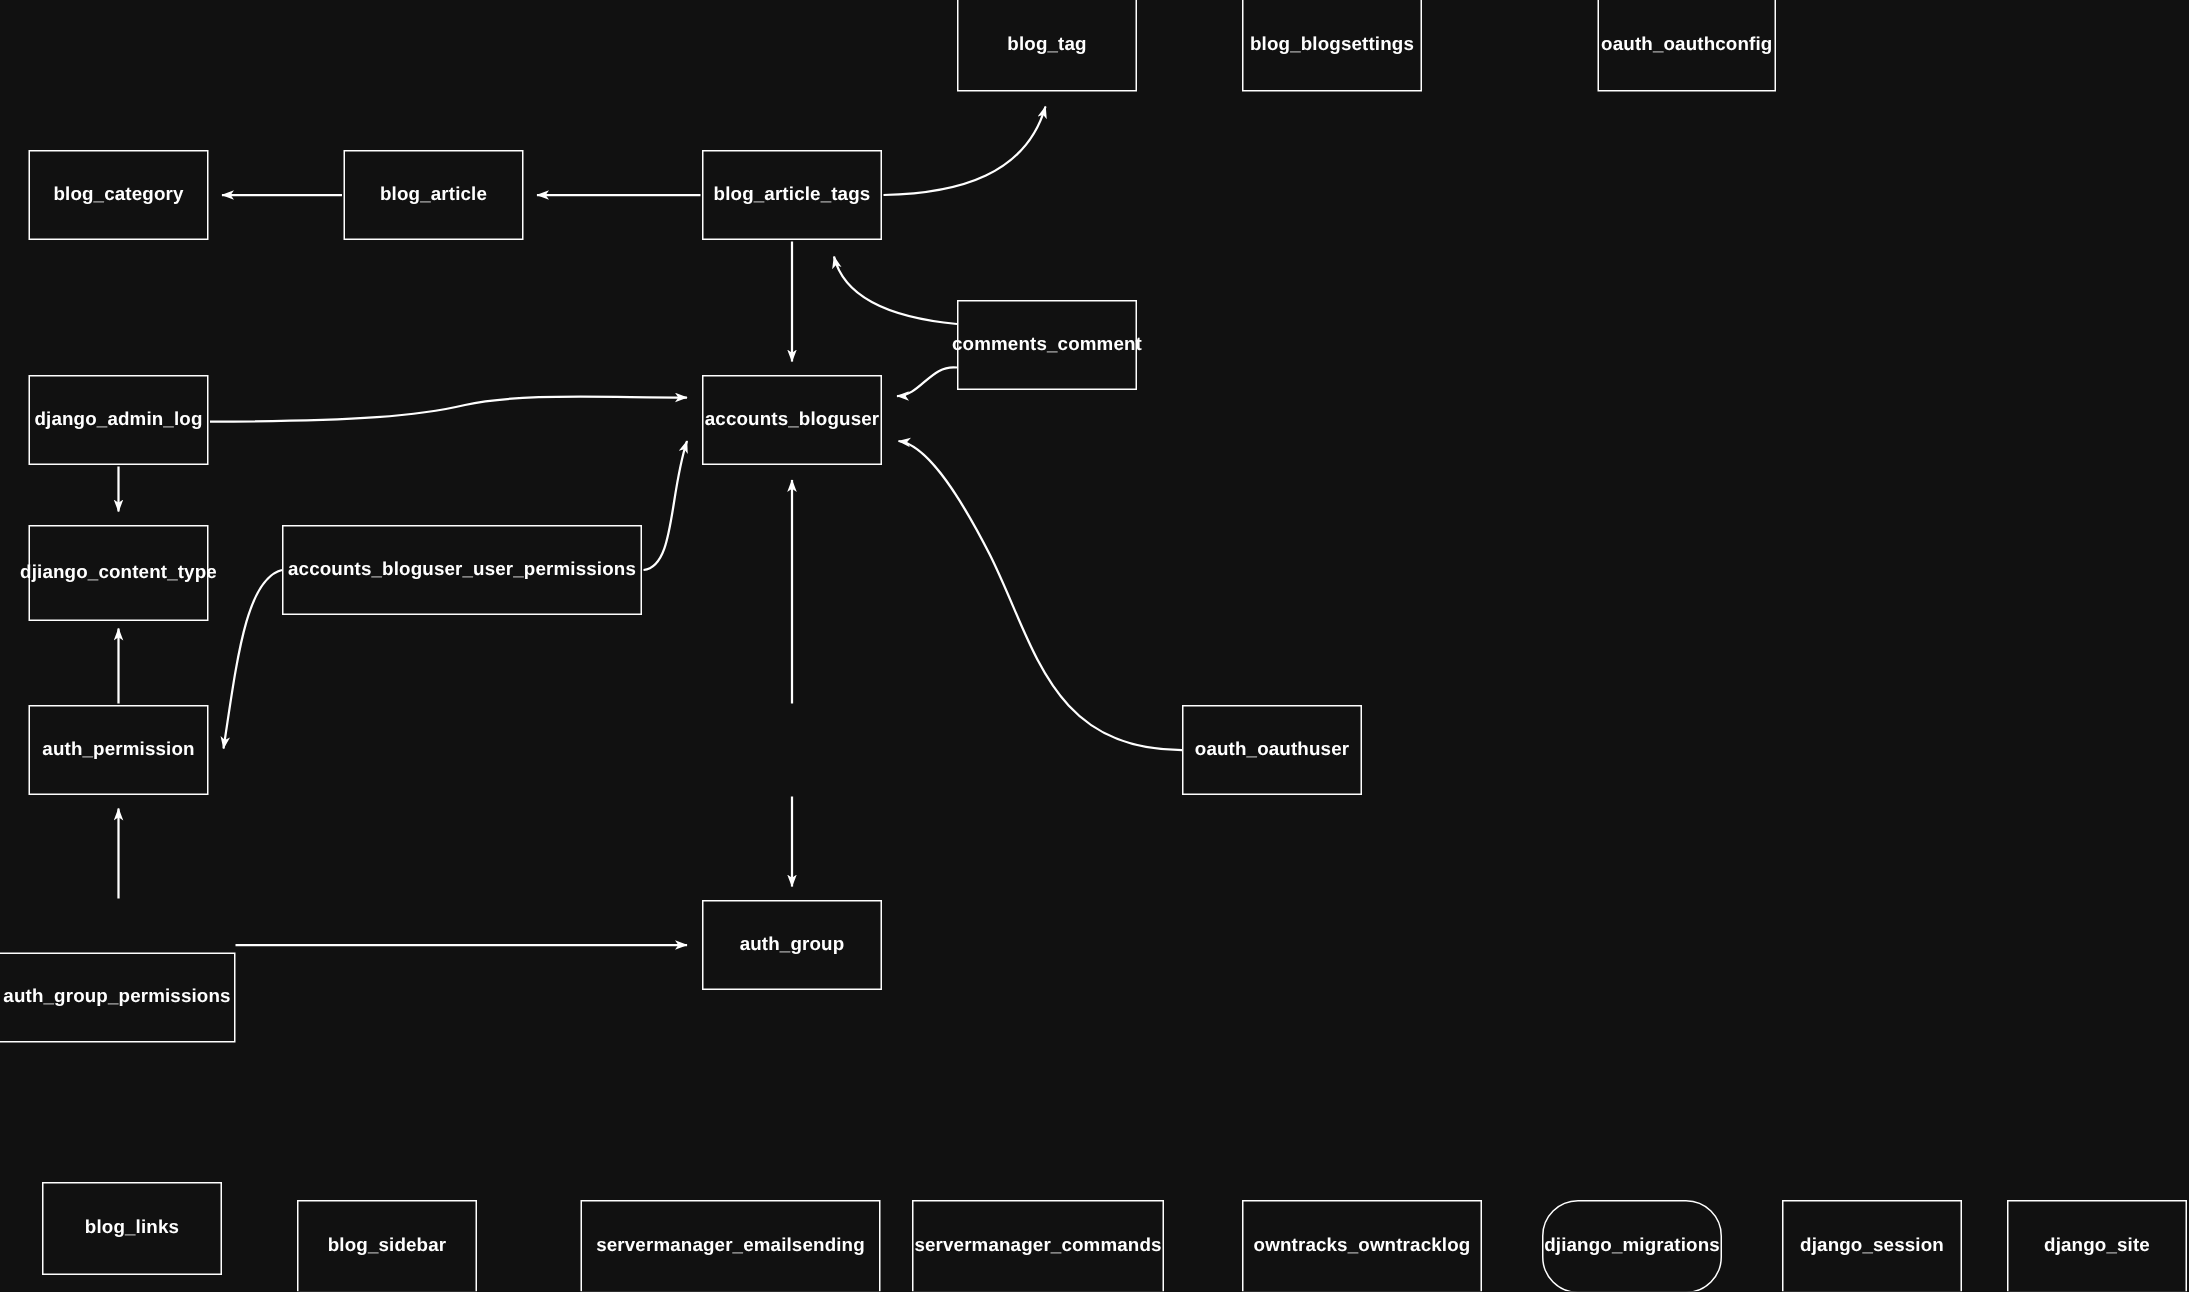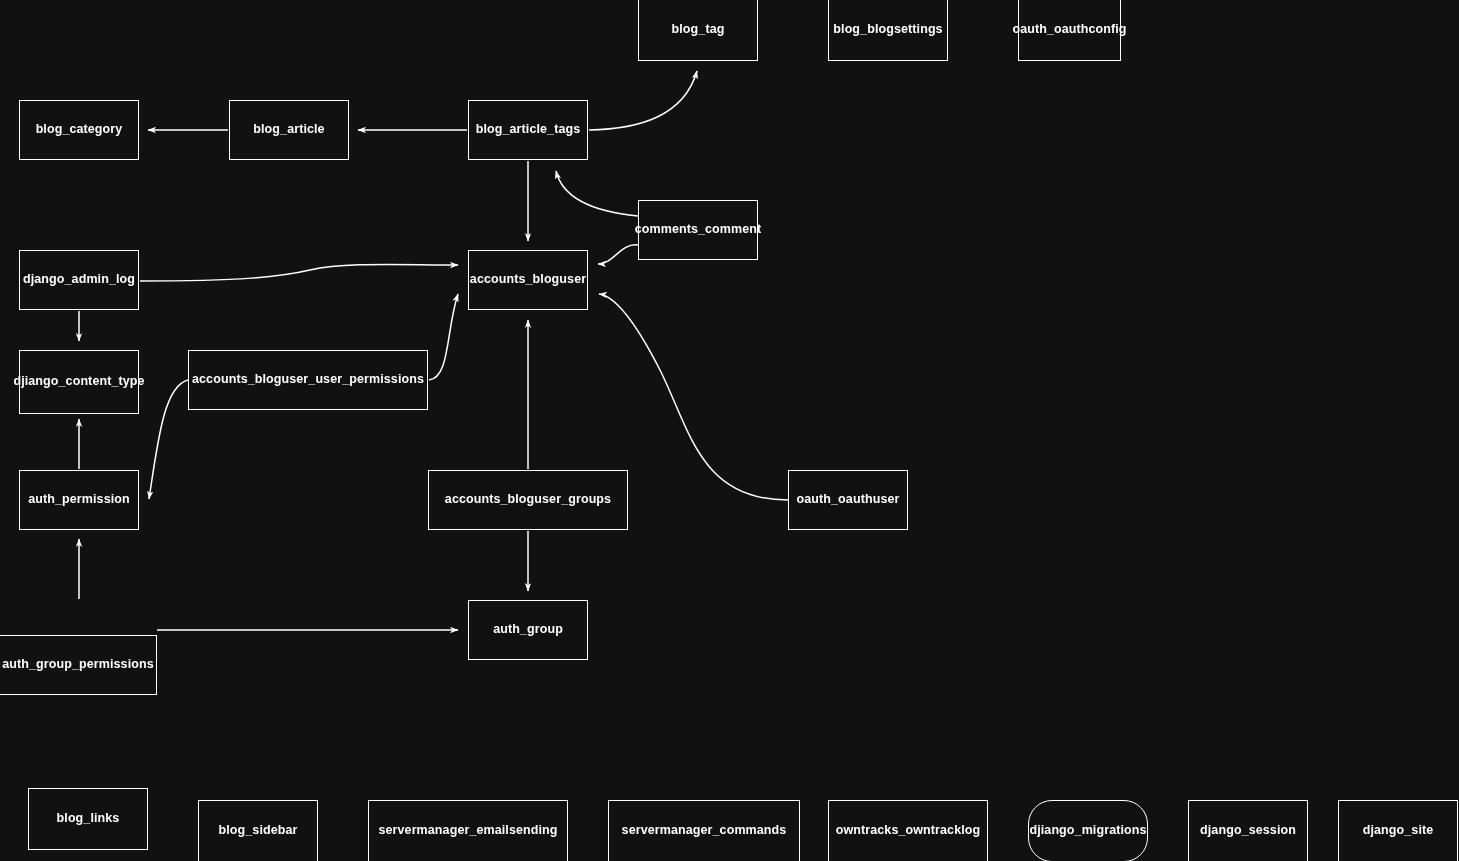--- a/index.html
+++ b/index.html
@@ -78,21 +78,21 @@
   </svg>
 
   <div class="table-node" style="left:638px; top:-1px; width:120px; height:62px;">
     <span class="table-node-label">blog_tag</span>
   </div>
 
   <div class="table-node" style="left:828px; top:-1px; width:120px; height:62px;">
     <span class="table-node-label">blog_blogsettings</span>
   </div>
 
-  <div class="table-node" style="left:1018px; top:-1px; width:103px; height:62px;">
+  <div class="table-node" style="left:1065px; top:-1px; width:119px; height:62px;">
     <span class="table-node-label">oauth_oauthconfig</span>
   </div>
 
   <div class="table-node" style="left:19px; top:100px; width:120px; height:60px;">
     <span class="table-node-label">blog_category</span>
   </div>
 
   <div class="table-node" style="left:229px; top:100px; width:120px; height:60px;">
     <span class="table-node-label">blog_article</span>
   </div>
@@ -118,23 +118,20 @@
   </div>
 
   <div class="table-node" style="left:188px; top:350px; width:240px; height:60px;">
     <span class="table-node-label">accounts_bloguser_user_permissions</span>
   </div>
 
   <div class="table-node" style="left:19px; top:470px; width:120px; height:60px;">
     <span class="table-node-label">auth_permission</span>
   </div>
 
-  <div class="table-node" style="left:428px; top:470px; width:200px; height:60px;">
-    <span class="table-node-label">accounts_bloguser_groups</span>
-  </div>
 
   <div class="table-node" style="left:788px; top:470px; width:120px; height:60px;">
     <span class="table-node-label">oauth_oauthuser</span>
   </div>
 
   <div class="table-node" style="left:-1px; top:600px; width:158px; height:60px;margin-top:35px;">
     <span class="table-node-label">auth_group_permissions</span>
   </div>
 
   <div class="table-node" style="left:468px; top:600px; width:120px; height:60px;">
@@ -142,25 +139,25 @@
   </div>
 
   <div class="table-node" style="left:28px; top:788px; width:120px; height:62px;">
     <span class="table-node-label">blog_links</span>
   </div>
 
   <div class="table-node" style="left:198px; top:800px; width:120px; height:62px;">
     <span class="table-node-label">blog_sidebar</span>
   </div>
 
-  <div class="table-node" style="left:368px; top:800px; width:200px; height:62px;">
+  <div class="table-node" style="left:387px; top:800px; width:200px; height:62px;">
     <span class="table-node-label">servermanager_emailsending</span>
   </div>
 
-  <div class="table-node" style="left:608px; top:800px; width:192px; height:62px;">
+  <div class="table-node" style="left:608px; top:800px; width:168px; height:62px;">
     <span class="table-node-label">servermanager_commands</span>
   </div>
 
   <div class="table-node" style="left:828px; top:800px; width:160px; height:62px;">
     <span class="table-node-label">owntracks_owntracklog</span>
   </div>
 
   <div class="table-node" style="left:1028px; top:800px; width:120px; height:62px;border-radius:24px;">
     <span class="table-node-label">djiango_migrations</span>
   </div>

